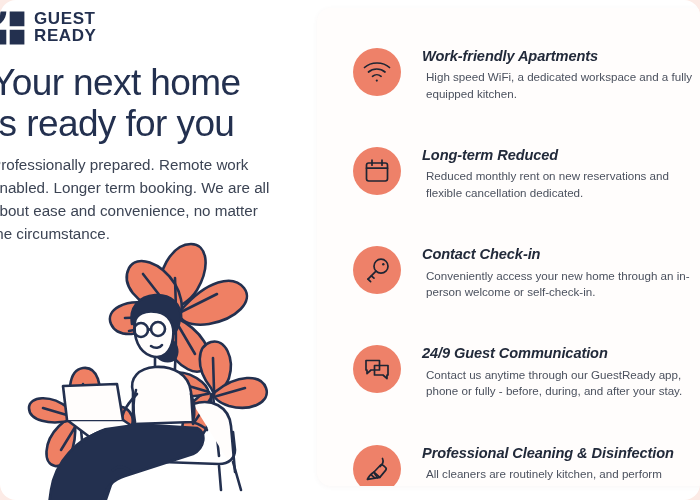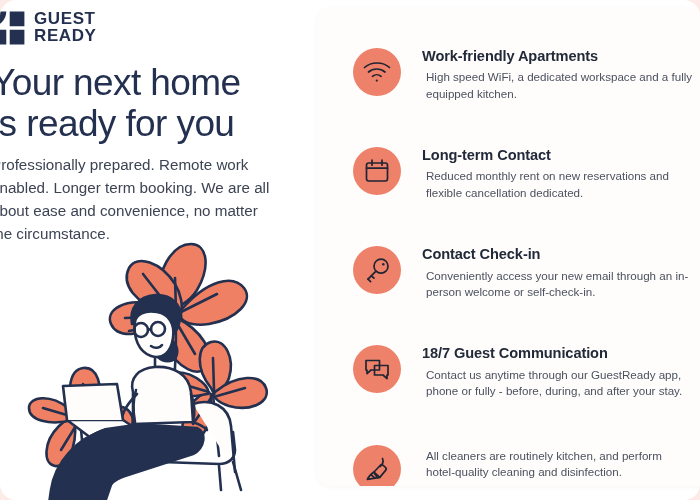--- a/index.html
+++ b/index.html
@@ -145,20 +145,21 @@
     padding-top: 1px;
     max-width: 275px;
   }
   .feature-title {
     margin: 0 0 3px 0;
     font-size: 14.6px;
     font-weight: bold;
     line-height: 1.25;
     color: #222a3a;
     letter-spacing: -0.1px;
+    font-style: italic;
   }
   .feature-desc {
     margin: 4px;
     font-size: 11.6px;
     line-height: 1.42;
     color: #4b515e;
   }
 </style>
 </head>
 <body>
@@ -286,64 +287,65 @@
 
       <div class="feature">
         <span class="feature-icon">
           <svg width="28" height="28" viewBox="0 0 28 28" fill="none" stroke="#1f2533" stroke-width="1.7" stroke-linecap="round" stroke-linejoin="round">
             <rect x="3.5" y="6" width="21" height="18" rx="2.2"></rect>
             <path d="M3.5 11.2 H24.5"></path>
             <path d="M9 3.2 V8.2 M19 3.2 V8.2"></path>
           </svg>
         </span>
         <div class="feature-text">
-          <p class="feature-title">Long-term Contact</p>
+          <p class="feature-title">Long-term Reduced</p>
           <p class="feature-desc">Reduced monthly rent on new reservations and flexible cancellation dedicated.</p>
         </div>
       </div>
 
       <div class="feature">
         <span class="feature-icon">
           <svg width="28" height="28" viewBox="0 0 28 28" fill="none" stroke="#1f2533" stroke-width="1.7" stroke-linecap="round" stroke-linejoin="round">
             <circle cx="18" cy="10.2" r="7"></circle>
             <circle cx="20.3" cy="8.2" r="1.2" fill="#1f2533" stroke="none"></circle>
             <path d="M13 15.2 L5 23.2"></path>
             <path d="M5 23.2 L7.6 25.6"></path>
             <path d="M8.4 19.8 L11 22.2"></path>
           </svg>
         </span>
         <div class="feature-text">
           <p class="feature-title">Contact Check-in</p>
-          <p class="feature-desc">Conveniently access your new email through an in-person welcome or self-check-in.</p>
+          <p class="feature-desc">Conveniently access your new home through an in-person welcome or self-check-in.</p>
         </div>
       </div>
 
       <div class="feature">
         <span class="feature-icon">
           <svg width="28" height="26" viewBox="0 0 28 26" fill="none" stroke="#1f2533" stroke-width="1.7" stroke-linecap="round" stroke-linejoin="round">
             <path d="M3 4.5 H16.5 V14 H8 L4 17.6 V14 H3 Z"></path>
             <path d="M11.5 9.5 H25 V19 H24 V22.6 L20 19 H11.5 Z"></path>
           </svg>
         </span>
         <div class="feature-text">
-          <p class="feature-title">18/7 Guest Communication</p>
+          <p class="feature-title">24/9 Guest Communication</p>
           <p class="feature-desc">Contact us anytime through our GuestReady app, phone or fully - before, during, and after your stay.</p>
         </div>
       </div>
 
       <div class="feature">
         <span class="feature-icon">
           <svg width="28" height="28" viewBox="0 0 28 28" fill="none" stroke="#1f2533" stroke-width="1.7" stroke-linecap="round" stroke-linejoin="round">
             <path d="M19.5 3.5 C20.8 6.5 19.5 9.5 17 11.5"></path>
             <path d="M17.6 10 L11 17 L16.8 22.4 L22.6 15.4 C23.4 14.4 23.2 13 22.2 12.2 L20.2 10.4 C19.4 9.6 18.3 9.3 17.6 10 Z"></path>
             <path d="M11 17 C8 19 5.5 21.5 4.4 24.4 L16.8 22.4"></path>
             <path d="M8.2 19.8 L12 23.2 M11.5 18.6 L14.6 22.8"></path>
           </svg>
         </span>
         <div class="feature-text">
+          <p class="feature-title">Professional Cleaning &amp; Disinfection</p>
           <p class="feature-desc">All cleaners are routinely kitchen, and perform hotel-quality cleaning and disinfection.</p>
         </div>
       </div>
 
     </div>
   </div>
 
 </div>
 
 </body></html>

